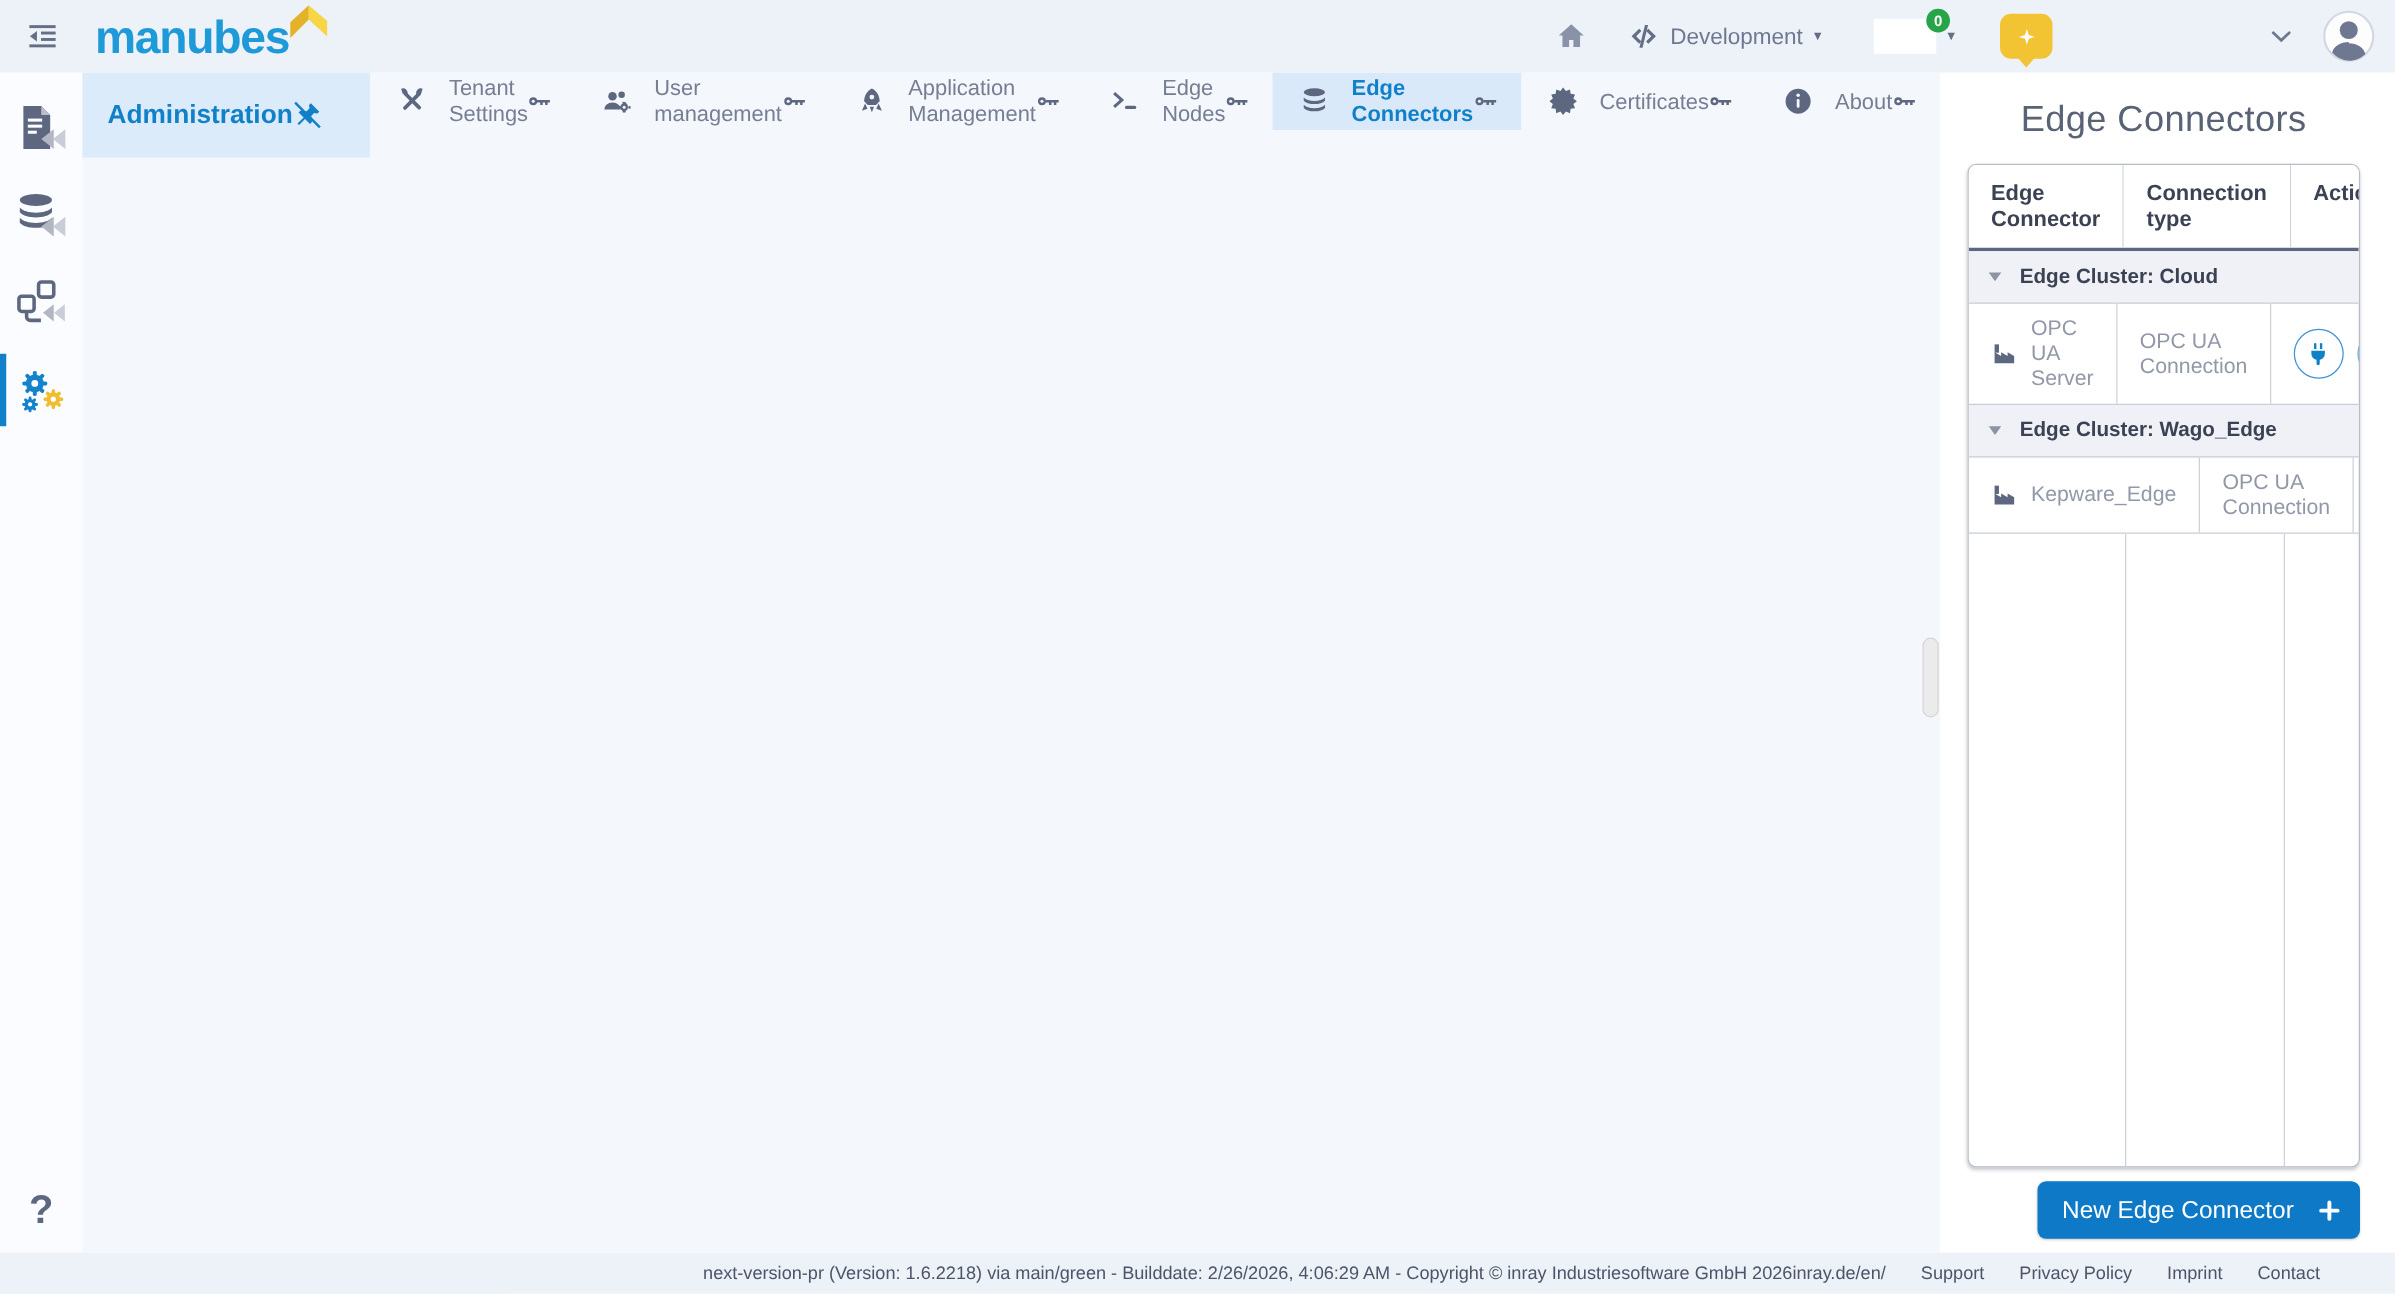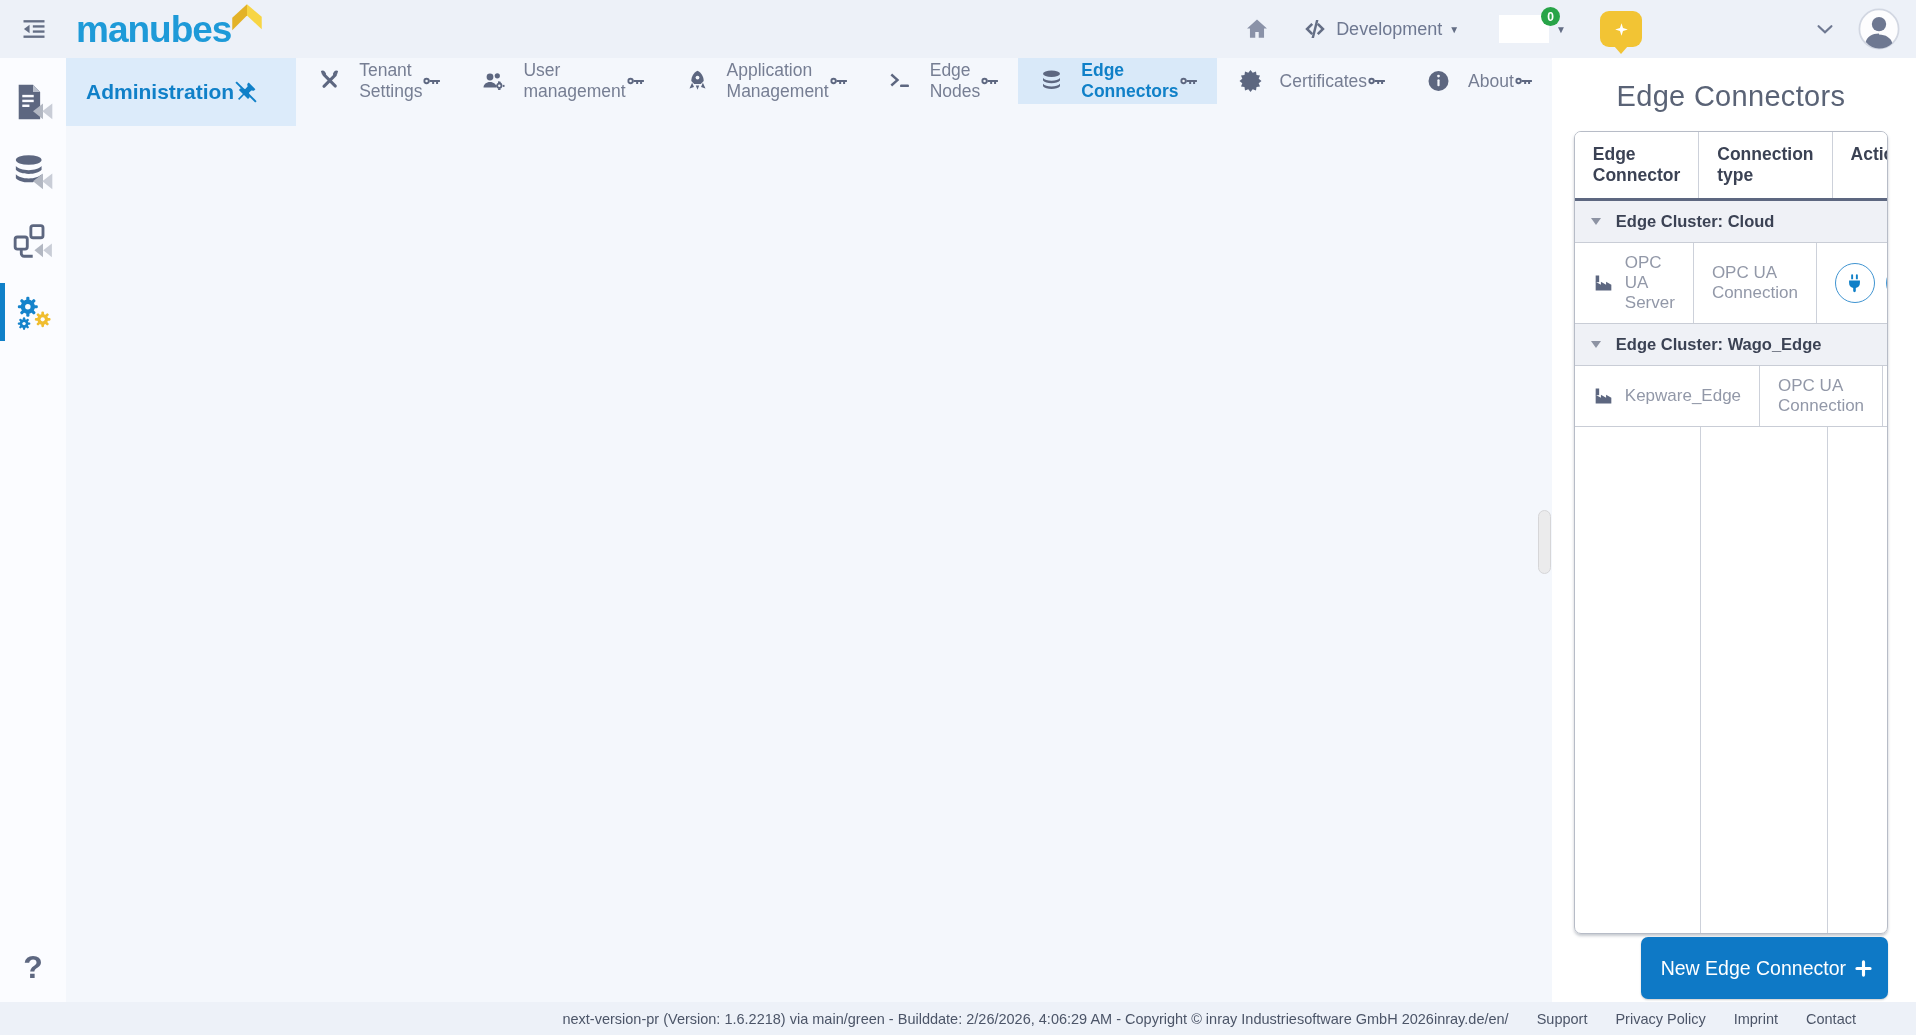--- a/index.html
+++ b/index.html
@@ -72,21 +72,21 @@
 .row-ic svg{width:21px;height:20px}
 .actions-cell{justify-content:center;gap:9px;padding:8px 10px}
 .action-btn{width:40px;height:40px;border-radius:50%;background:#fff;display:flex;align-items:center;justify-content:center;cursor:pointer}
 .action-btn svg{width:21px;height:21px}
 .action-btn.primary{color:#1080c8;border:1.6px solid #3f94d1}
 .action-btn.danger{color:#e03c3c;border:1.6px solid #e66a6a}
 .table-filler{flex:1}
 .table-filler .fcell{border-right:1px solid #cdd1da}
 .table-filler .fcell:last-child{border-right:none}
 .btn-bar{flex:0 0 68px;display:flex;justify-content:flex-end;align-items:center}
-.new-btn{height:62px;background:#0e79c6;color:#fff;border:none;border-radius:7px;font-size:19.5px;font-family:"Liberation Sans",sans-serif;display:flex;align-items:center;gap:7px;padding:0 14px 0 20px;cursor:pointer;box-shadow:0 1px 2px rgba(0,0,0,.2)}
+.new-btn{height:46px;background:#0e79c6;color:#fff;border:none;border-radius:7px;font-size:19.5px;font-family:"Liberation Sans",sans-serif;display:flex;align-items:center;gap:18px;padding:0 14px 0 20px;cursor:pointer;box-shadow:0 1px 2px rgba(0,0,0,.2)}
 .new-btn svg{width:21px;height:21px}
 
 .footer{flex:0 0 33px;background:#edf1f8;display:flex;align-items:center;justify-content:flex-end;padding:0 60px 0 45px;font-size:14.5px;color:#4c5568}
 .f-links{display:flex;gap:28px}
 .f-link{cursor:pointer}
 </style>
 </head>
 <body>
 
 <header class="topbar">

